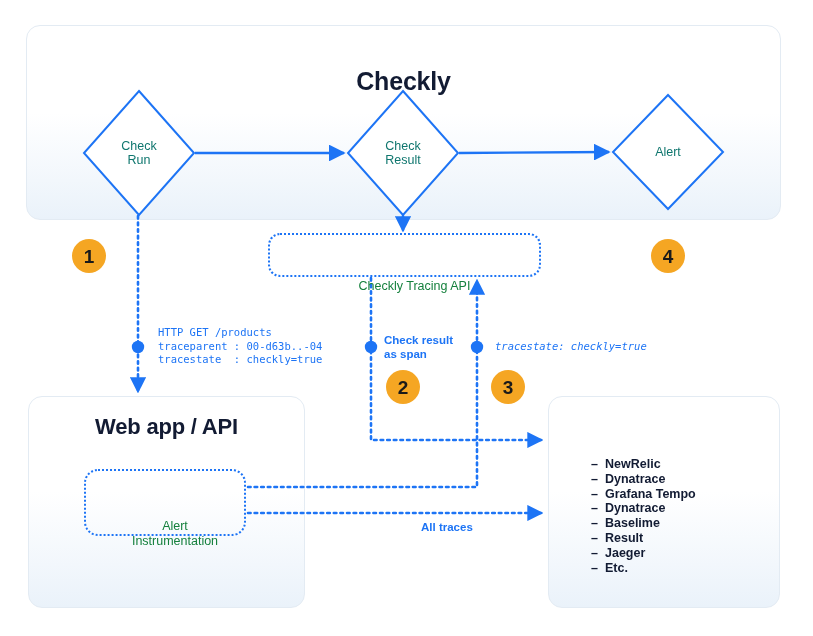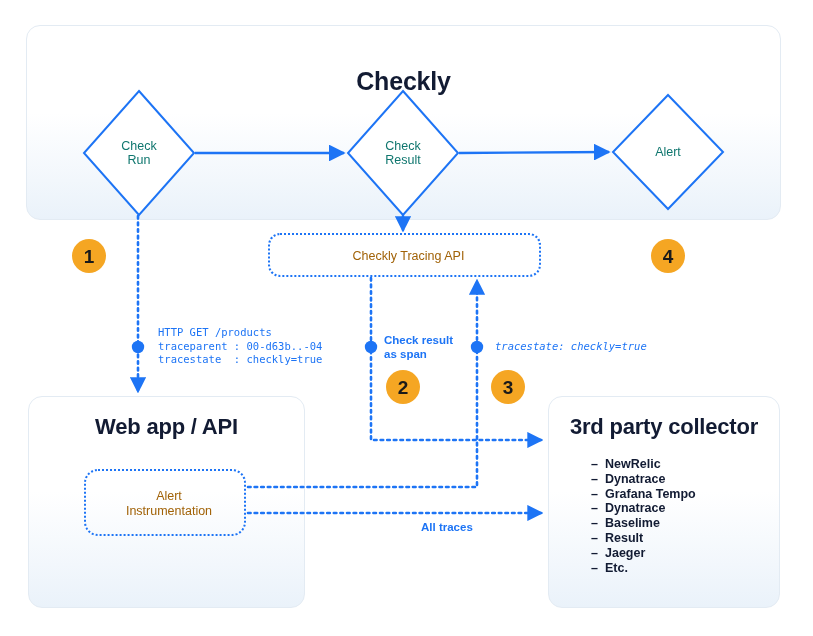--- a/index.html
+++ b/index.html
@@ -68,26 +68,27 @@
     position: absolute;
     box-sizing: border-box;
     border: 2.4px dotted #1d74f5;
     border-radius: 12px;
     background: transparent;
   }
   #box-tracing-api { left: 268px; top: 233px; width: 273px; height: 44px; }
   #box-otel { left: 84px; top: 469px; width: 162px; height: 67px; border-radius: 14px; }
   .dotbox-label {
     position: absolute;
-    left: 4px; width: 100%;
+    left: 10px; width: 100%;
     text-align: center;
-    color: #a16207;
+    color: #15803d;
     font-size: 12.5px;
     line-height: 15px;
     white-space: pre-line;
+    margin-top: 30px;
   }
 
   .mono-label {
     position: absolute;
     font-family: "DejaVu Sans Mono", "Liberation Mono", monospace;
     font-size: 10.5px;
     line-height: 13.5px;
     color: #1d74f5;
     white-space: pre;
   }
@@ -124,21 +125,20 @@
 
   <div class="panel" id="panel-checkly">
     <div class="panel-title" id="title-checkly">Checkly</div>
   </div>
 
   <div class="panel" id="panel-webapp">
     <div class="panel-title" id="title-webapp">Web app / API</div>
   </div>
 
   <div class="panel" id="panel-collector">
-    <div class="panel-title" id="title-collector">3rd party collector</div>
     <ul class="collector-list">
       <li>NewRelic</li>
       <li>Dynatrace</li>
       <li>Grafana Tempo</li>
       <li>Dynatrace</li>
       <li>Baselime</li>
       <li>Result</li>
       <li>Jaeger</li>
       <li>Etc.</li>
     </ul>

